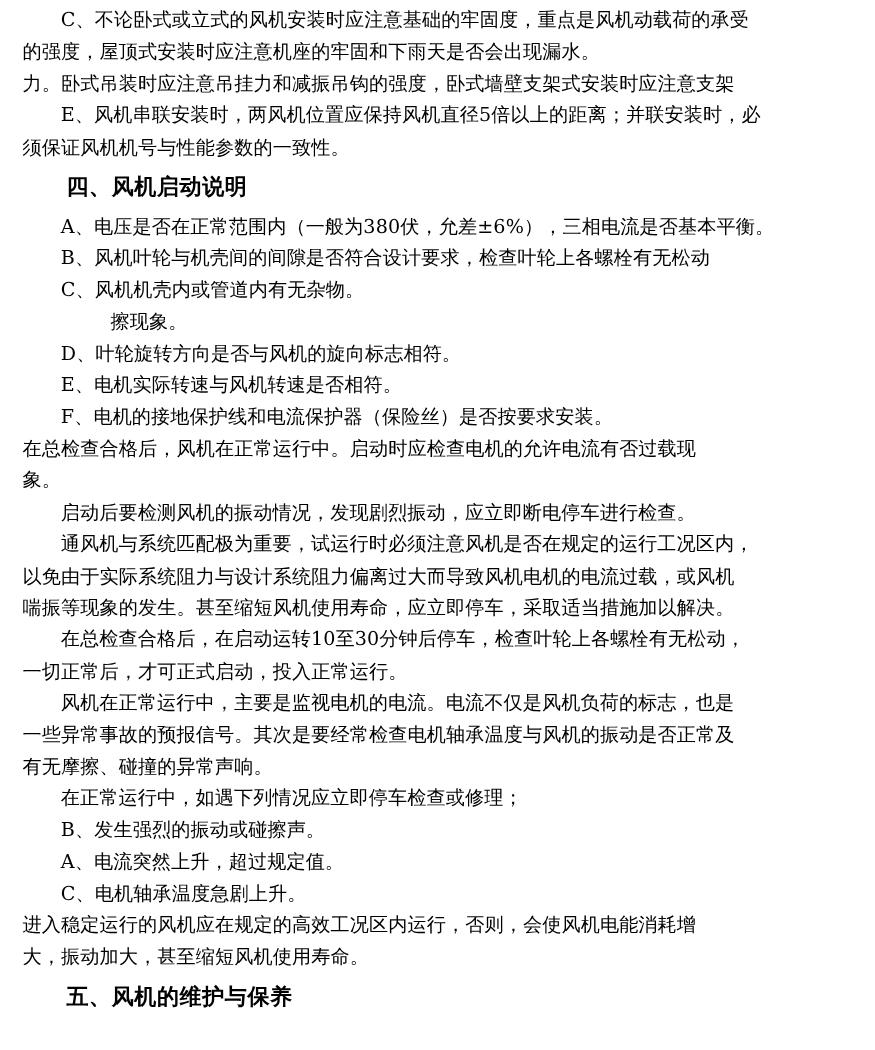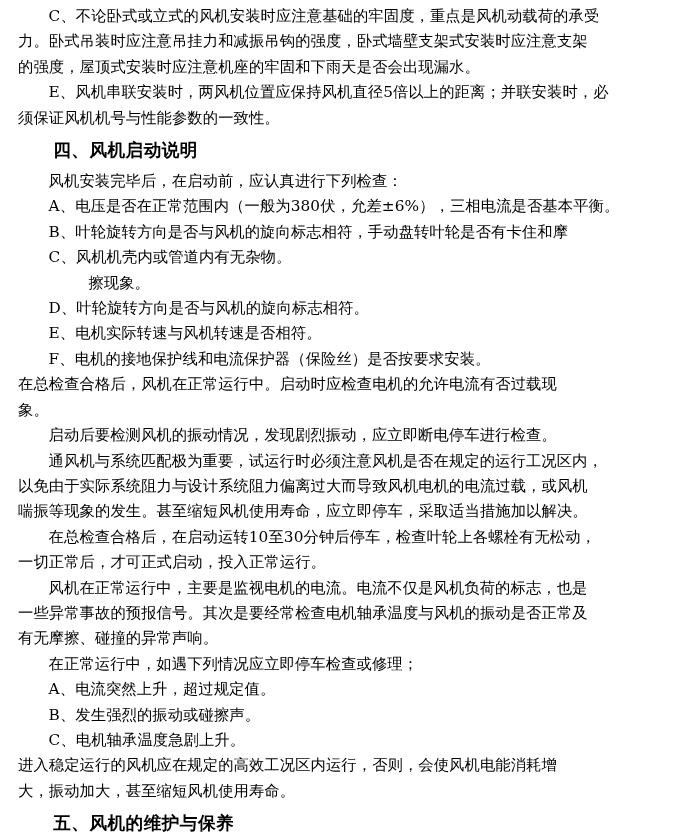--- a/index.html
+++ b/index.html
@@ -51,48 +51,47 @@
     text-indent: 0;
     padding-left: 4.6em;
   }
 </style>
 </head>
 <body>
 
 <div class="page">
 
   <p class="para list-item">C、不论卧式或立式的风机安装时应注意基础的牢固度，重点是风机动载荷的承受</p>
+  <p class="para noindent">的强度，屋顶式安装时应注意机座的牢固和下雨天是否会出现漏水。</p>
   <p class="para noindent">力。卧式吊装时应注意吊挂力和减振吊钩的强度，卧式墙壁支架式安装时应注意支架</p>
-  <p class="para noindent">的强度，屋顶式安装时应注意机座的牢固和下雨天是否会出现漏水。</p>
   <p class="para list-item">E、风机串联安装时，两风机位置应保持风机直径5倍以上的距离；并联安装时，必</p>
   <p class="para noindent">须保证风机机号与性能参数的一致性。</p>
 
   <h2 class="heading">四、风机启动说明</h2>
 
-  <p class="para indent">风机安装完毕后，在启动前，应认真进行下列检查：</p>
   <p class="para list-item">A、电压是否在正常范围内（一般为380伏，允差±6%），三相电流是否基本平衡。</p>
-  <p class="para list-item">B、叶轮旋转方向是否与风机的旋向标志相符，手动盘转叶轮是否有卡住和摩</p>
+  <p class="para list-item">B、风机叶轮与机壳间的间隙是否符合设计要求，检查叶轮上各螺栓有无松动</p>
   <p class="para list-item">C、风机机壳内或管道内有无杂物。</p>
   <p class="para hang">擦现象。</p>
   <p class="para list-item">D、叶轮旋转方向是否与风机的旋向标志相符。</p>
   <p class="para list-item">E、电机实际转速与风机转速是否相符。</p>
   <p class="para list-item">F、电机的接地保护线和电流保护器（保险丝）是否按要求安装。</p>
   <p class="para noindent">在总检查合格后，风机在正常运行中。启动时应检查电机的允许电流有否过载现</p>
   <p class="para noindent">象。</p>
   <p class="para indent">启动后要检测风机的振动情况，发现剧烈振动，应立即断电停车进行检查。</p>
   <p class="para indent">通风机与系统匹配极为重要，试运行时必须注意风机是否在规定的运行工况区内，</p>
   <p class="para noindent">以免由于实际系统阻力与设计系统阻力偏离过大而导致风机电机的电流过载，或风机</p>
   <p class="para noindent">喘振等现象的发生。甚至缩短风机使用寿命，应立即停车，采取适当措施加以解决。</p>
   <p class="para indent">在总检查合格后，在启动运转10至30分钟后停车，检查叶轮上各螺栓有无松动，</p>
   <p class="para noindent">一切正常后，才可正式启动，投入正常运行。</p>
   <p class="para indent">风机在正常运行中，主要是监视电机的电流。电流不仅是风机负荷的标志，也是</p>
   <p class="para noindent">一些异常事故的预报信号。其次是要经常检查电机轴承温度与风机的振动是否正常及</p>
   <p class="para noindent">有无摩擦、碰撞的异常声响。</p>
   <p class="para indent">在正常运行中，如遇下列情况应立即停车检查或修理；</p>
+  <p class="para list-item">B、发生强烈的振动或碰擦声。</p>
   <p class="para list-item">A、电流突然上升，超过规定值。</p>
-  <p class="para list-item">B、发生强烈的振动或碰擦声。</p>
   <p class="para list-item">C、电机轴承温度急剧上升。</p>
   <p class="para noindent">进入稳定运行的风机应在规定的高效工况区内运行，否则，会使风机电能消耗增</p>
   <p class="para noindent">大，振动加大，甚至缩短风机使用寿命。</p>
 
   <h2 class="heading">五、风机的维护与保养</h2>
 
 </div>
 
 </body></html>

